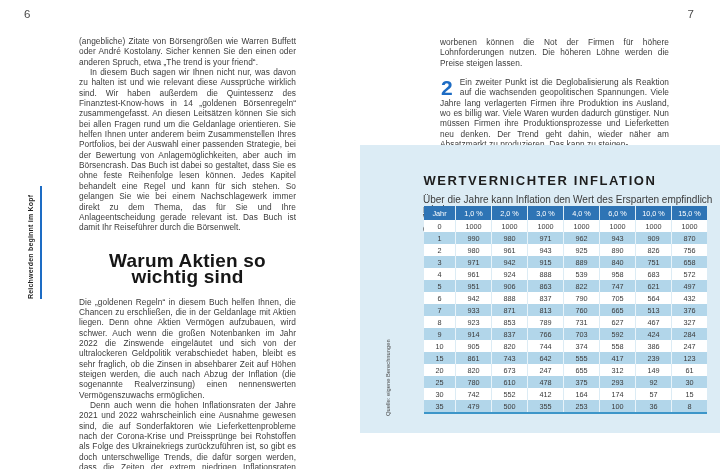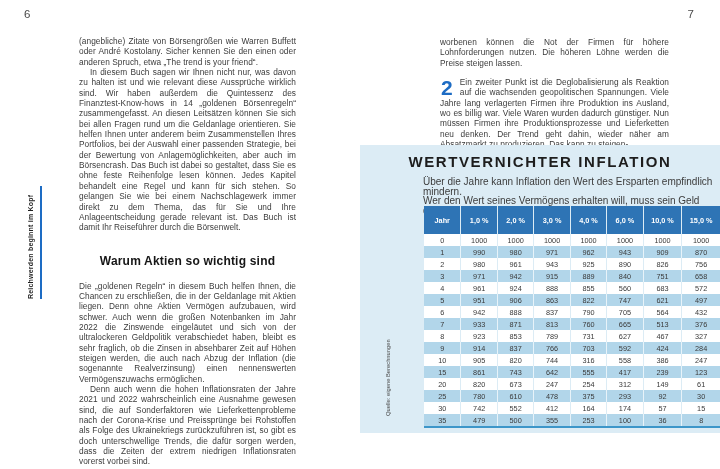--- a/index.html
+++ b/index.html
@@ -17,59 +17,59 @@
   .pagenum-right{right:26px;}
 
   .body-text{font-size:8.3px;line-height:10.35px;color:#3b3b3b;text-align:justify;
     letter-spacing:0.05px;}
   .col-left{position:absolute;left:79px;top:36px;width:217px;}
   .col-right{position:absolute;left:80px;top:37px;width:229px;}
   p{margin:0;}
   .indent{text-indent:11px;}
 
   .section-heading{
-    font-size:12px;font-weight:700;color:#161616;text-align:center;
+    font-size:19px;font-weight:700;color:#161616;text-align:center;
     margin:20px 0 12px 0;letter-spacing:0.2px;line-height:16px;
   }
 
   .list-item{margin-top:9px;}
   .list-num{
     float:left;font-size:21px;line-height:19px;font-weight:700;
     color:#1d6cc4;margin:1px 7px 0 1px;
   }
 
   
   .sidebar-line{position:absolute;left:40px;top:186px;width:2px;height:113px;background:#1d6cc4;}
   .sidebar-label{
     position:absolute;left:27px;top:186px;height:113px;
     writing-mode:vertical-rl;transform:rotate(180deg);
     font-size:7px;font-weight:700;color:#1f1f1f;letter-spacing:0.2px;white-space:nowrap;
   }
 
   
   .infobox{position:absolute;left:0;top:145px;width:360px;height:288px;background:#dcecf5;}
   .infobox-title{
-    text-align:center;font-size:15px;font-weight:700;letter-spacing:1.6px;
-    color:#1d1d1d;margin-top:8px;
+    text-align:center;font-size:13px;font-weight:700;letter-spacing:1.6px;
+    color:#1d1d1d;margin-top:28px;
   }
   .infobox-sub{margin:7px 0 0 63px;font-size:10px;line-height:9.7px;color:#3b3b3b;}
 
   .source-note{
     position:absolute;left:25px;top:186px;height:85px;
     writing-mode:vertical-rl;transform:rotate(180deg);
     font-size:5.8px;color:#4a4a4a;white-space:nowrap;
   }
 
   table.inflation{
     position:absolute;left:64px;top:61px;border-collapse:collapse;
     border-bottom:2px solid #3d96c9;table-layout:fixed;
   }
   table.inflation th{
-    background:#2e74b5;color:#ffffff;font-size:7.3px;font-weight:700;
-    height:14px;padding:7px;text-align:center;border-left:1px solid #dcecf5;
+    background:#2e74b5;color:#ffffff;font-size:7.3px;font-weight:400;
+    height:14px;padding:0;text-align:center;border-left:1px solid #dcecf5;
   }
   table.inflation th:first-child{border-left:none;width:31px;}
   table.inflation th{width:35px;}
   table.inflation td{
     font-size:7.3px;color:#3a3a3a;text-align:center;height:12px;padding:0;
     background:#ffffff;border-left:1px solid #dcecf5;
   }
   table.inflation td:first-child{border-left:none;}
   table.inflation tr.stripe td{background:#b2d6ea;border-left:1px solid #e8f3f9;}
   table.inflation tr.stripe td:first-child{border-left:none;}
@@ -168,22 +168,22 @@
             <td>889</td>
             <td>840</td>
             <td>751</td>
             <td>658</td>
           </tr>
           <tr>
             <td>4</td>
             <td>961</td>
             <td>924</td>
             <td>888</td>
-            <td>855</td>
-            <td>560</td>
+            <td>539</td>
+            <td>958</td>
             <td>683</td>
             <td>572</td>
           </tr>
           <tr class="stripe">
             <td>5</td>
             <td>951</td>
             <td>906</td>
             <td>863</td>
             <td>822</td>
             <td>747</td>
@@ -228,41 +228,41 @@
             <td>703</td>
             <td>592</td>
             <td>424</td>
             <td>284</td>
           </tr>
           <tr>
             <td>10</td>
             <td>905</td>
             <td>820</td>
             <td>744</td>
-            <td>316</td>
+            <td>374</td>
             <td>558</td>
             <td>386</td>
             <td>247</td>
           </tr>
           <tr class="stripe">
             <td>15</td>
             <td>861</td>
             <td>743</td>
             <td>642</td>
             <td>555</td>
             <td>417</td>
             <td>239</td>
             <td>123</td>
           </tr>
           <tr>
             <td>20</td>
             <td>820</td>
             <td>673</td>
             <td>247</td>
-            <td>254</td>
+            <td>655</td>
             <td>312</td>
             <td>149</td>
             <td>61</td>
           </tr>
           <tr class="stripe">
             <td>25</td>
             <td>780</td>
             <td>610</td>
             <td>478</td>
             <td>375</td>

